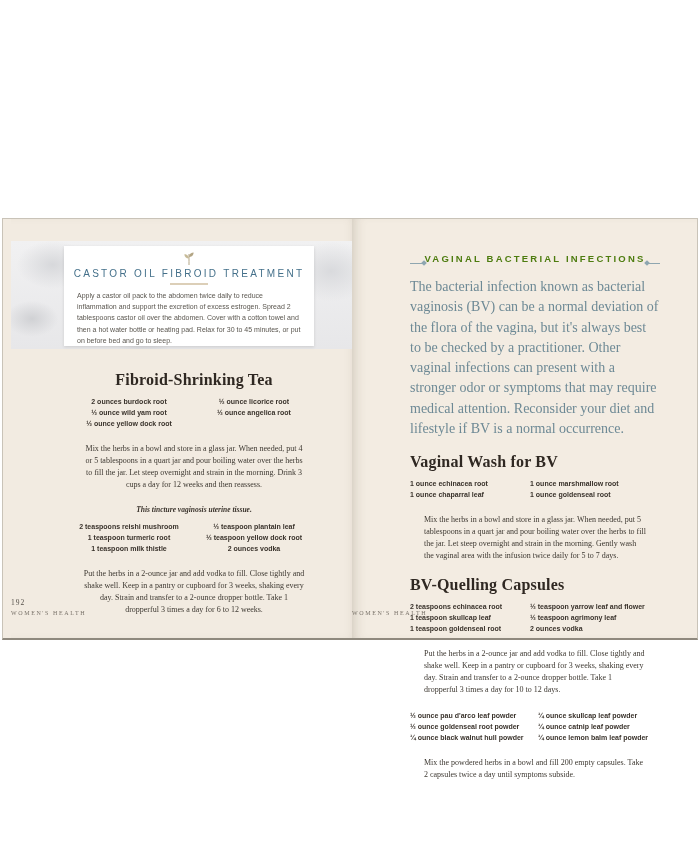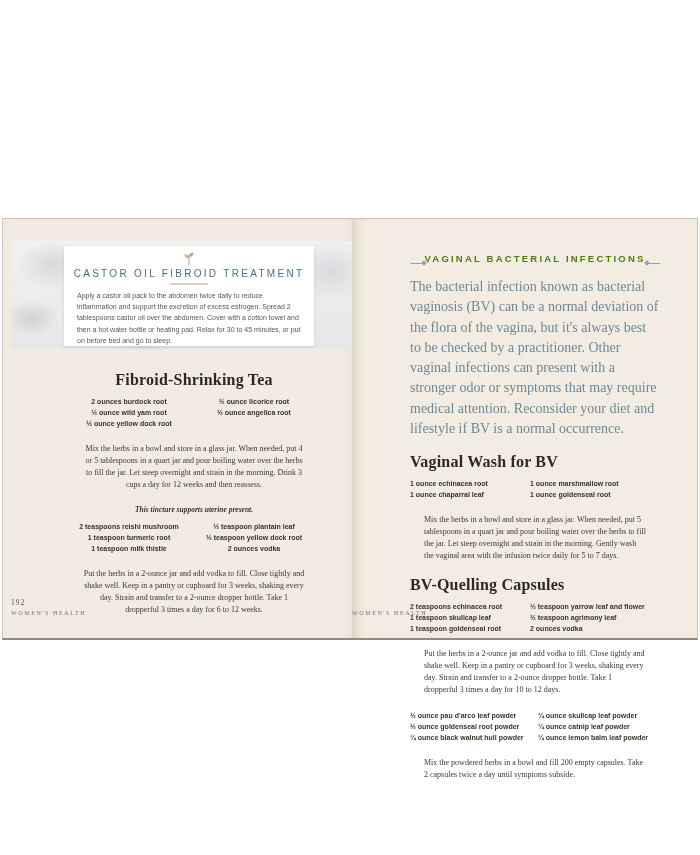--- a/index.html
+++ b/index.html
@@ -135,21 +135,21 @@
           </div>
           <div class="ing-col c2">
             <span class="ing-row">½ ounce licorice root</span>
             <span class="ing-row">½ ounce angelica root</span>
           </div>
         </div>
         <p class="instructions">Mix the herbs in a bowl and store in a glass jar. When needed, put 4 or 5 tablespoons in a quart jar and pour boiling water over the herbs to fill the jar. Let steep overnight and strain in the morning. Drink 3 cups a day for 12 weeks and then reassess.</p>
       </div>
 
       <div class="section">
-        <p class="note">This tincture supports uterine present.</p>
+        <p class="note">This tincture vaginosis uterine tissue.</p>
         <div class="ing-grid">
           <div class="ing-col c1">
             <span class="ing-row">2 teaspoons reishi mushroom</span>
             <span class="ing-row">1 teaspoon turmeric root</span>
             <span class="ing-row">1 teaspoon milk thistle</span>
           </div>
           <div class="ing-col c2">
             <span class="ing-row">½ teaspoon plantain leaf</span>
             <span class="ing-row">½ teaspoon yellow dock root</span>
             <span class="ing-row">2 ounces vodka</span>

